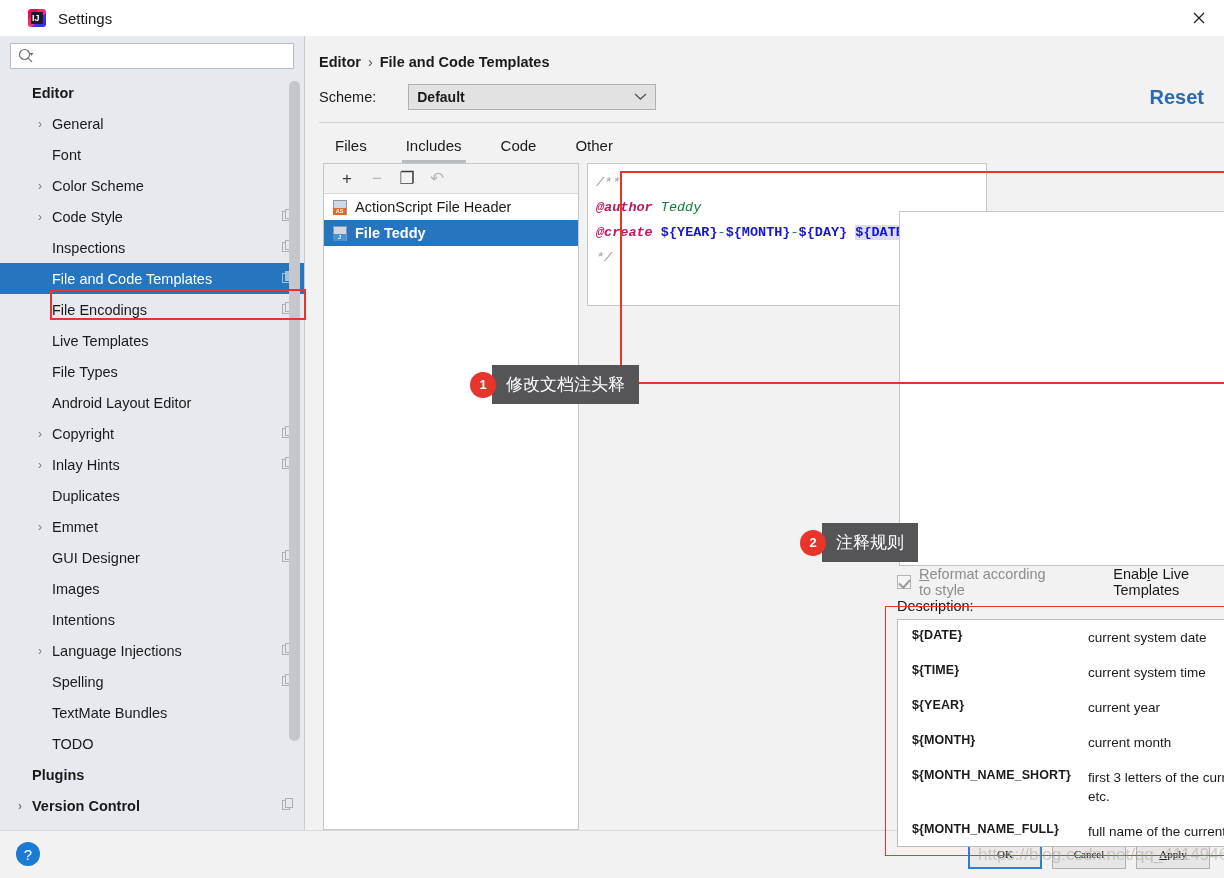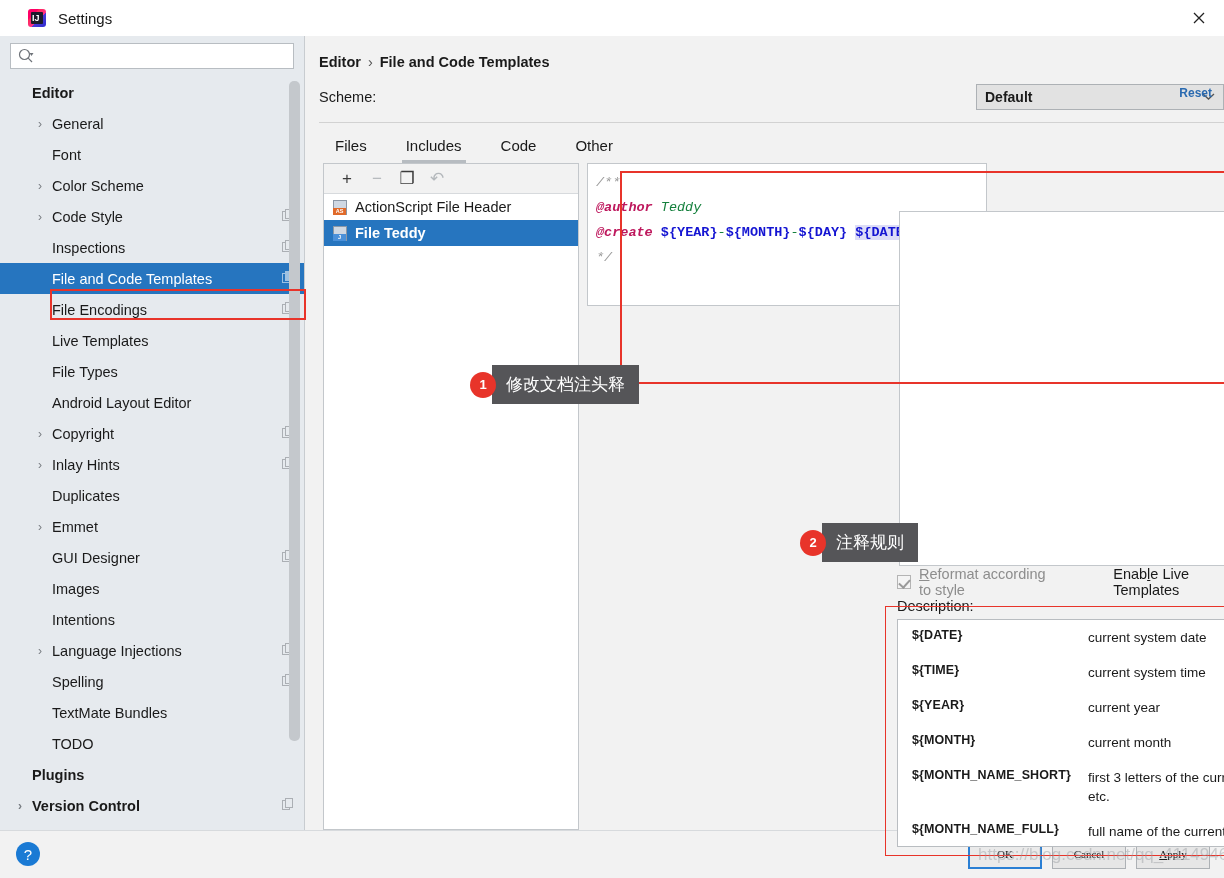--- a/index.html
+++ b/index.html
@@ -57,23 +57,23 @@
 
   
   #left-scrollbar { position:absolute; right:4px; top:45px; width:11px; bottom:22px; }
   #left-scroll-thumb { position:absolute; left:0; top:0; width:11px; height:660px; background:#c4c8cc; border-radius:5px; }
 
   
   #right-pane { flex:1; background:#f2f2f2; position:relative; min-width:0; display:flex; flex-direction:column; }
 
   #breadcrumb { margin:18px 0 0 14px; font-weight:bold; font-size:14.5px; display:flex; align-items:center; gap:7px; }
   #breadcrumb .sep { color:#555; font-weight:normal; }
-  #reset-link { position:absolute; right:12px; top:50px; color:#2a6ab0; font-weight:bold; font-size:12px; cursor:pointer; }
-
-  #scheme-row { margin:14px 0 0 14px; display:flex; align-items:center; gap:0;justify-content:space-between; }
+  #reset-link { position:absolute; right:20px; top:50px; color:#2a6ab0; font-weight:bold; font-size:20px; cursor:pointer; }
+
+  #scheme-row { margin:14px 0 0 14px; display:flex; align-items:center; gap:32px; }
   #scheme-label { font-size:14.5px; }
   #scheme-select { width:248px; height:26px; background:#e2e2e2; border:1px solid #adb1b5; display:flex; align-items:center; padding:0 8px; font-weight:bold; font-size:14px; cursor:pointer; }
   #scheme-select .chev { margin-left:auto; color:#555; font-size:11px; }
   #scheme-div { margin:12px 0 0 14px; border-top:1px solid #d2d2d2; width:1180px; }
 
   
   #tabs { margin:10px 0 0 18px; display:flex; gap:15px; font-size:15px; }
   .tab { padding:4px 12px 9px 12px; cursor:pointer; position:relative; color:#1a1a1a; }
   .tab.active::after { content:""; position:absolute; left:8px; right:8px; bottom:0; height:3px; background:#b7bcc1; }
 

